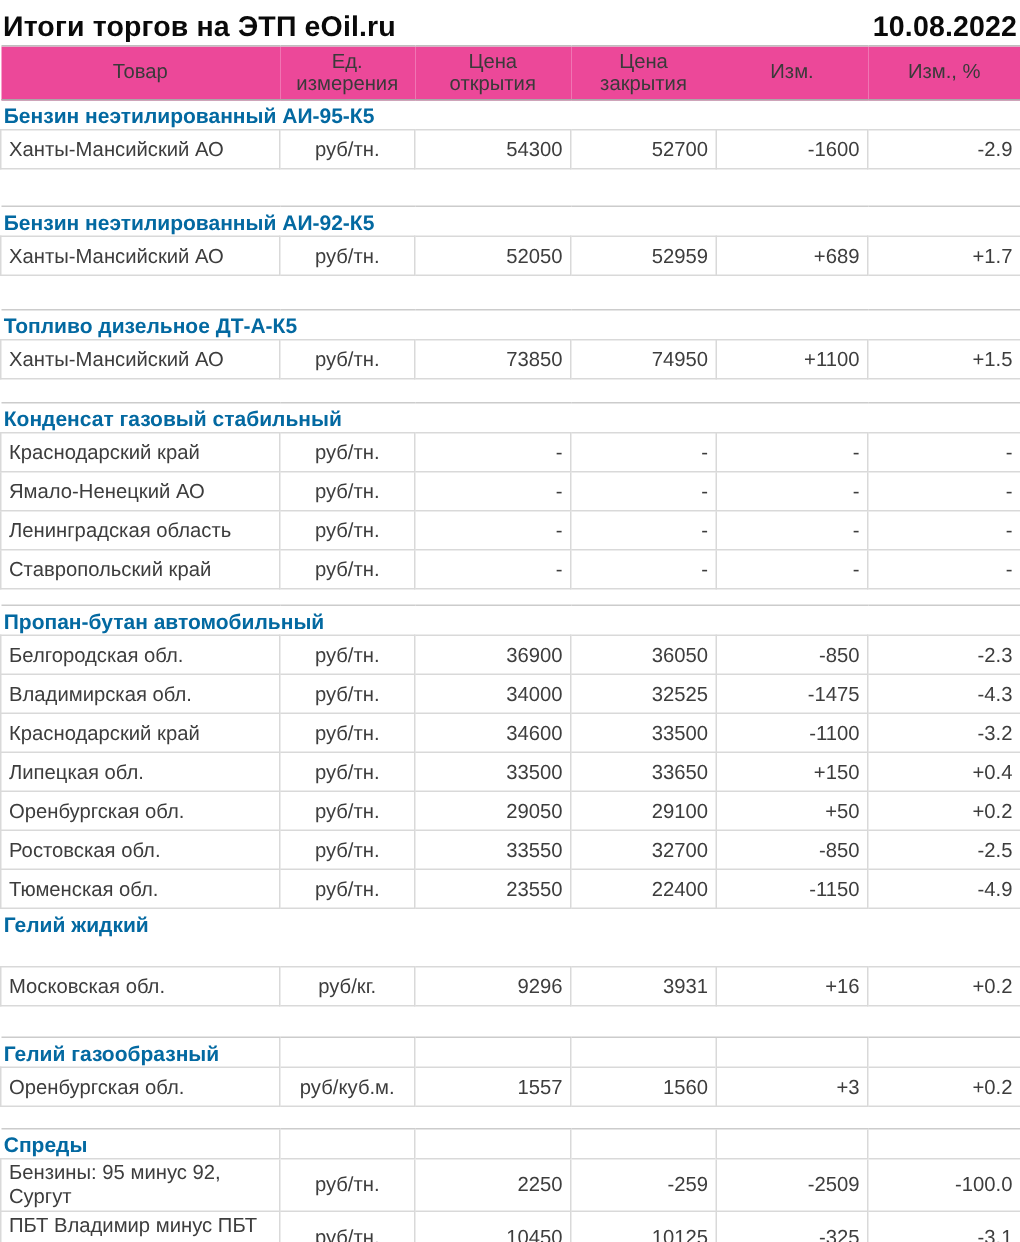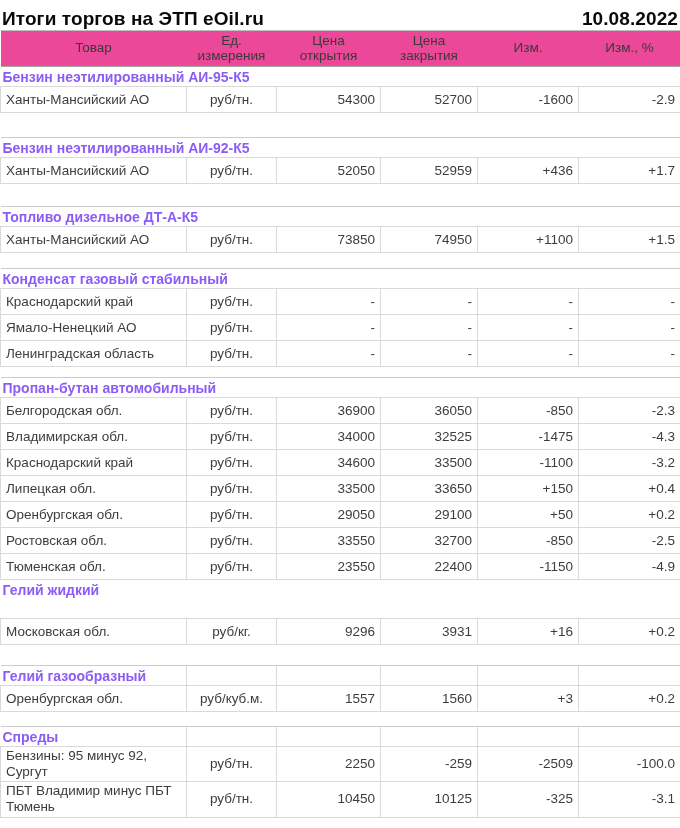--- a/index.html
+++ b/index.html
@@ -46,21 +46,21 @@
     text-align: center;
     vertical-align: middle;
     white-space: pre-line;
     line-height: 1.12;
     padding: 1px 0 2px 0;
   }
   tr.section-row td {
     border-top: 1px solid #cccccc;
     font-weight: bold;
     font-size: 14px;
-    color: #8b5cf6;
+    color: #0369a1;
     text-align: left;
     vertical-align: middle;
     height: 19px;
     padding: 0 2px;
     white-space: nowrap;
     overflow: hidden;
   }
   tr.section-row.bordered td + td { border-left: 1px solid #d9d9d9; }
   tr.section-row.bordered td:last-child { border-right: 1px solid #d9d9d9; }
   tr.data-row td {
@@ -132,21 +132,21 @@
           <td colspan="6" style="height: 24px;"></td>
         </tr>
         <tr class="section-row">
           <td colspan="6">Бензин неэтилированный АИ-92-К5</td>
         </tr>
         <tr class="data-row">
           <td class="c-product">Ханты-Мансийский АО</td>
           <td class="c-unit">руб/тн.</td>
           <td class="c-num">52050</td>
           <td class="c-num">52959</td>
-          <td class="c-num pos">+436</td>
+          <td class="c-num pos">+689</td>
           <td class="c-pct pos">+1.7</td>
         </tr>
         <tr class="spacer-row">
           <td colspan="6" style="height: 22px;"></td>
         </tr>
         <tr class="section-row">
           <td colspan="6">Топливо дизельное ДТ-А-К5</td>
         </tr>
         <tr class="data-row">
           <td class="c-product">Ханты-Мансийский АО</td>
@@ -173,20 +173,28 @@
         <tr class="data-row">
           <td class="c-product">Ямало-Ненецкий АО</td>
           <td class="c-unit">руб/тн.</td>
           <td class="c-num">-</td>
           <td class="c-num">-</td>
           <td class="c-num pos">-</td>
           <td class="c-pct pos">-</td>
         </tr>
         <tr class="data-row">
           <td class="c-product">Ленинградская область</td>
+          <td class="c-unit">руб/тн.</td>
+          <td class="c-num">-</td>
+          <td class="c-num">-</td>
+          <td class="c-num pos">-</td>
+          <td class="c-pct pos">-</td>
+        </tr>
+        <tr class="data-row">
+          <td class="c-product">Ставропольский край</td>
           <td class="c-unit">руб/тн.</td>
           <td class="c-num">-</td>
           <td class="c-num">-</td>
           <td class="c-num pos">-</td>
           <td class="c-pct pos">-</td>
         </tr>
         <tr class="spacer-row">
           <td colspan="6" style="height: 10px;"></td>
         </tr>
         <tr class="section-row">

